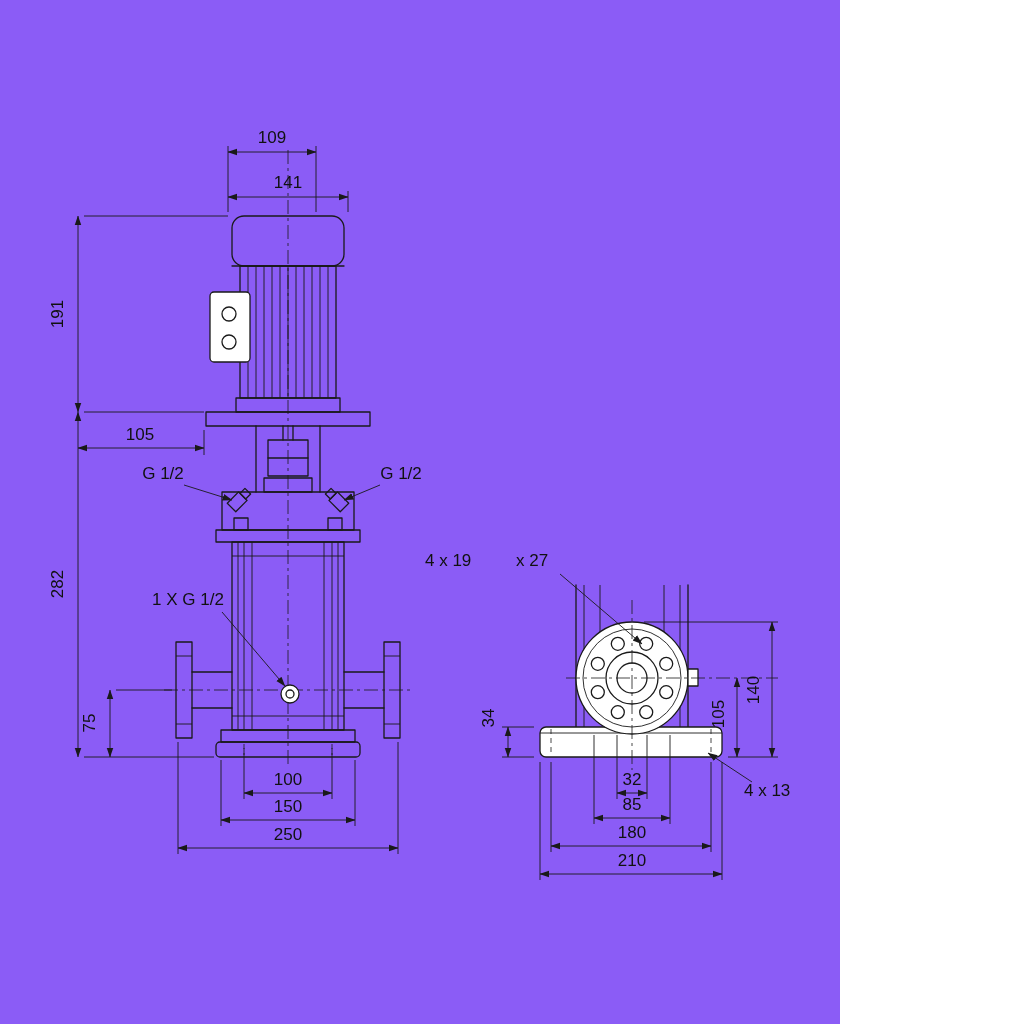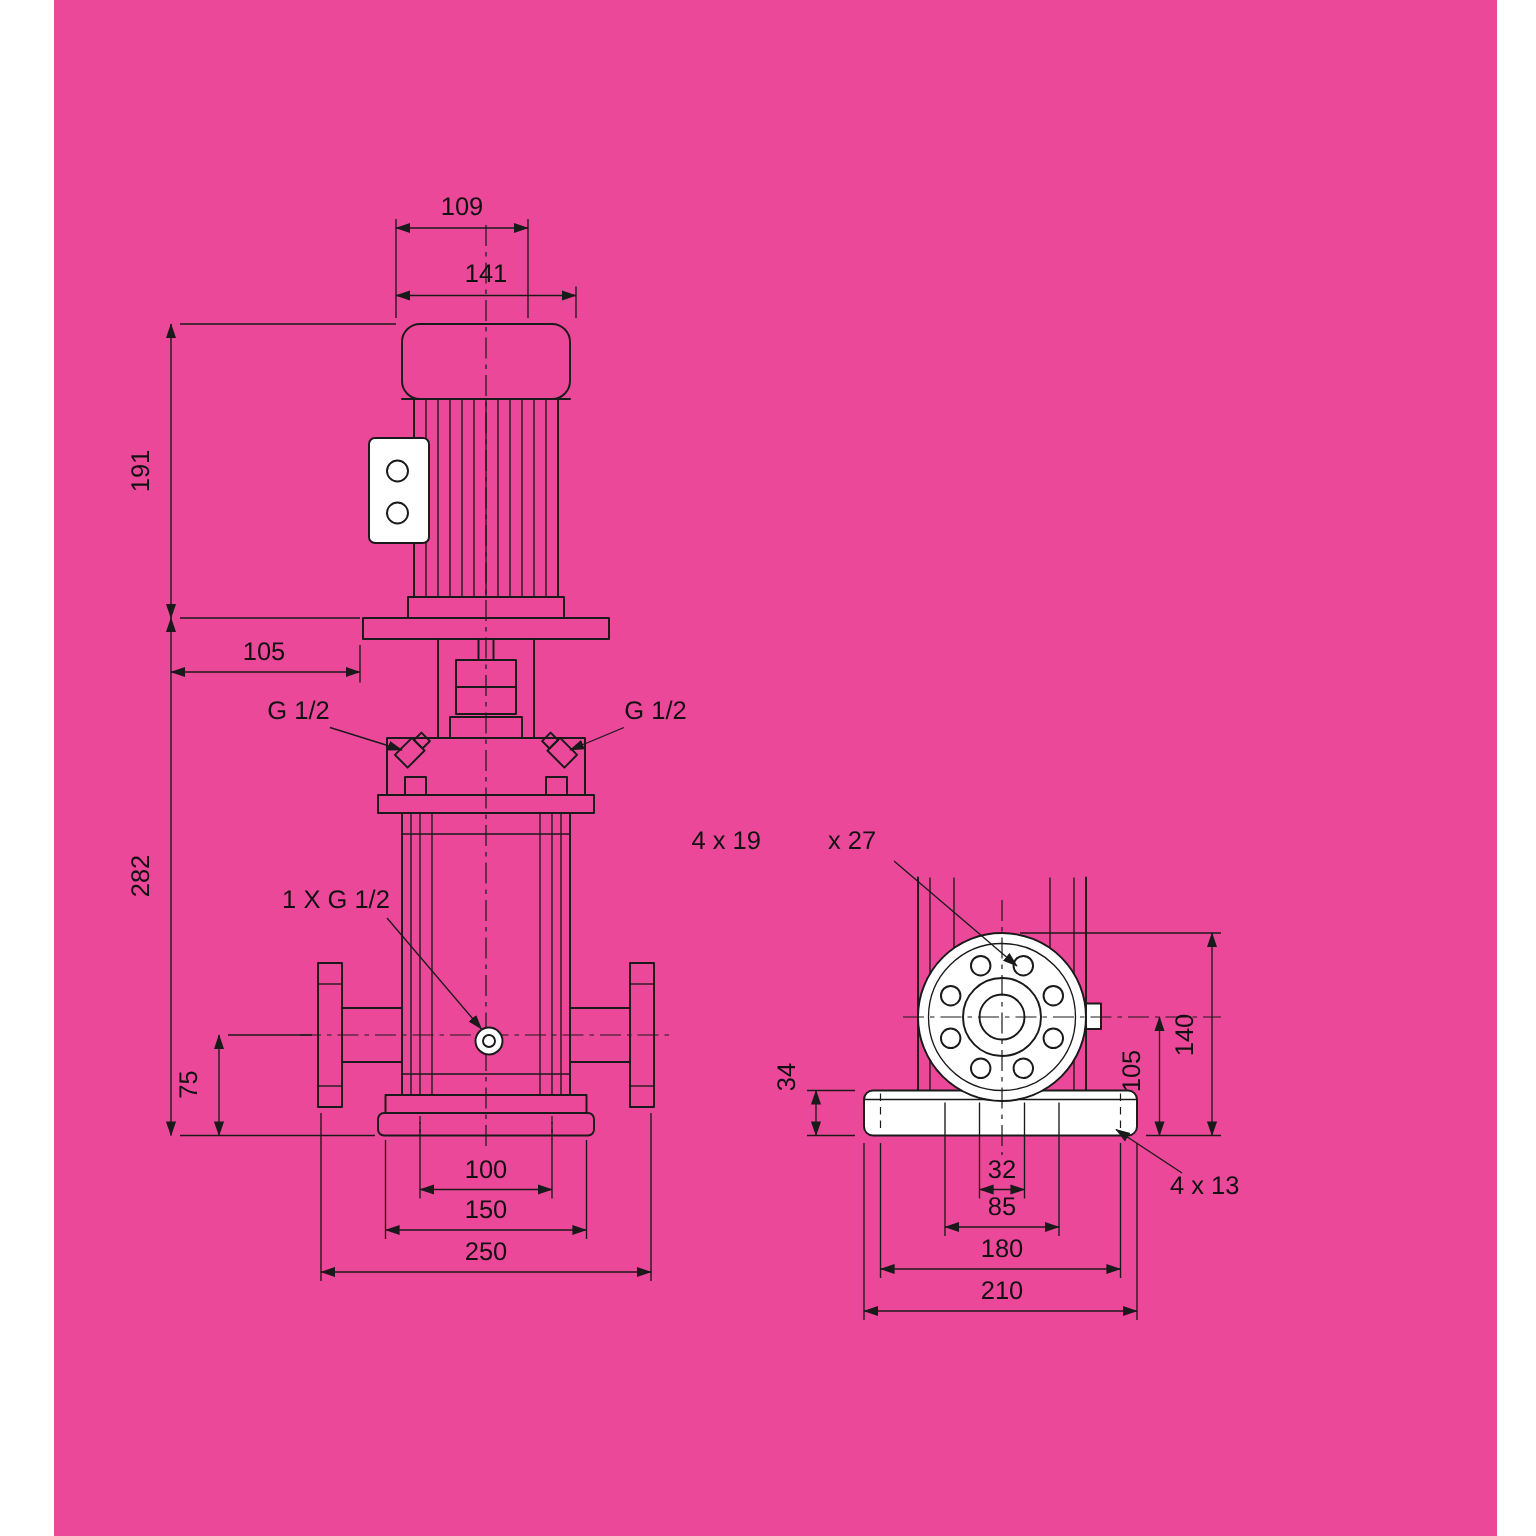--- a/index.html
+++ b/index.html
@@ -1,16 +1,16 @@
 <!DOCTYPE html>
 <html><head>
 <meta charset="utf-8">
 <style>
   html,body{margin:0;padding:0;background:#ffffff;}
-  .stage{position:relative;width:962px;height:1024px;background:#ec4899;overflow:hidden;margin-left:36px;}
+  .stage{position:relative;width:840px;height:1024px;background:#8b5cf6;overflow:hidden;}
   svg{display:block;}
   .obj{stroke:#1a1a1a;stroke-width:1.3;fill:none;stroke-linejoin:round;stroke-linecap:round;}
   .objf{stroke:#1a1a1a;stroke-width:1.3;fill:#ffffff;stroke-linejoin:round;}
   .thin{stroke:#1a1a1a;stroke-width:0.9;fill:none;}
   .cl{stroke:#1a1a1a;stroke-width:0.8;stroke-dasharray:14 4 3 4;fill:none;}
   .dsh{stroke:#1a1a1a;stroke-width:0.8;stroke-dasharray:5 4;fill:none;}
   text.dim{font-family:"Liberation Sans",sans-serif;font-size:17px;fill:#111111;text-anchor:middle;}
   text.dimL{font-family:"Liberation Sans",sans-serif;font-size:17px;fill:#111111;text-anchor:start;}
 </style>
 </head>

